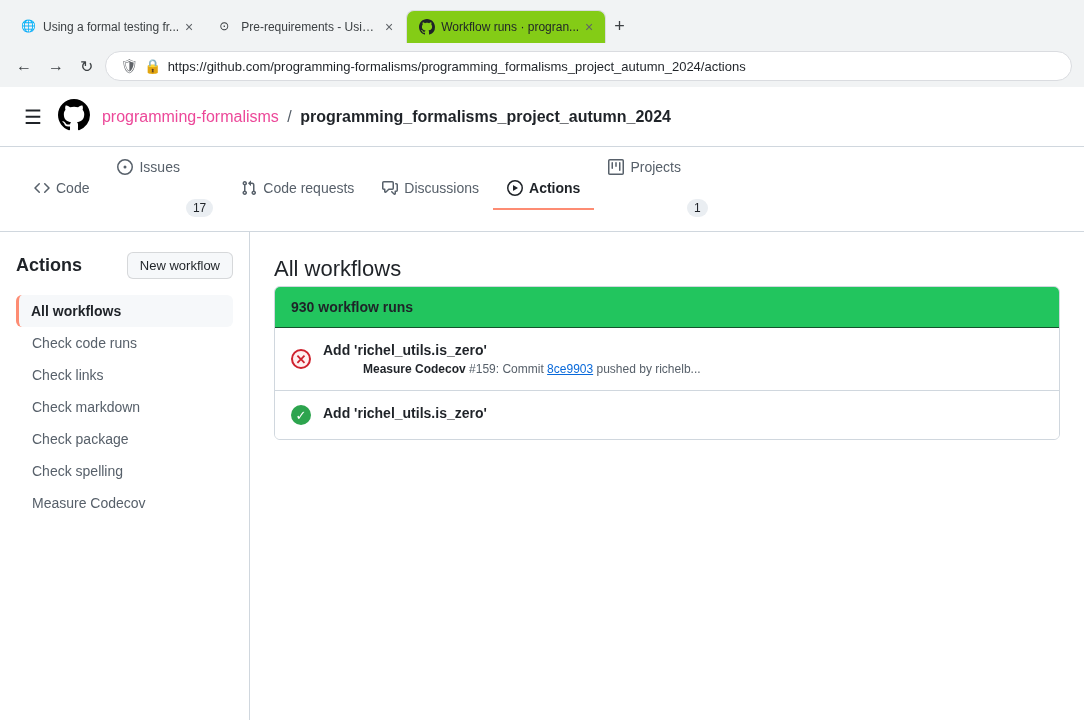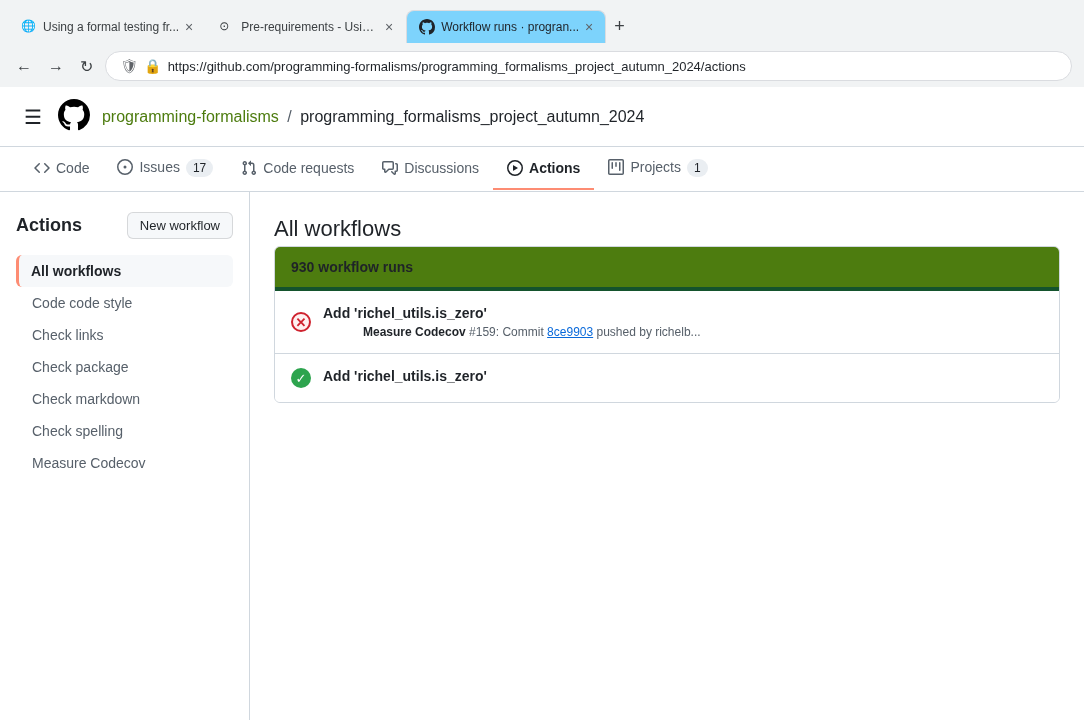--- a/index.html
+++ b/index.html
@@ -1,64 +1,64 @@
 <!DOCTYPE html>
 <html><head>
   <meta charset="utf-8">
   <style>
     * { box-sizing: border-box; margin: 0; padding: 0; }
     body { font-family: -apple-system, BlinkMacSystemFont, 'Segoe UI', Helvetica, Arial, sans-serif; font-size: 14px; background: #fff; color: #1f2328; }
     .tab-bar { display: flex; align-items: center; padding: 8px 8px 0; gap: 0; background: #f1f3f4; }
     .tab { display: flex; align-items: center; gap: 6px; padding: 8px 12px; border-radius: 8px 8px 0 0; font-size: 12px; color: #3c4043; background: #f1f3f4; border: 1px solid transparent; border-bottom: none; max-width: 200px; white-space: nowrap; overflow: hidden; text-overflow: ellipsis; cursor: pointer; }
-    .tab.active { background: #7dd3fc; border-color: #dadce0; color: #1f2328; }
+    .tab.active { background: #84cc16; border-color: #dadce0; color: #1f2328; }
     .tab .tab-favicon { width: 16px; height: 16px; flex-shrink: 0; }
     .tab .tab-close { margin-left: auto; color: #5f6368; font-size: 14px; cursor: pointer; flex-shrink: 0; }
     .tab-new { padding: 8px; color: #3c4043; font-size: 18px; cursor: pointer; }
 
     .address-bar { display: flex; align-items: center; gap: 8px; padding: 6px 12px; background: #f1f3f4; }
     .nav-btn { background: none; border: none; cursor: pointer; color: #3c4043; font-size: 16px; padding: 4px; border-radius: 50%; }
     .url-bar { flex: 1; display: flex; align-items: center; gap: 6px; background: #fff; border: 1px solid #dadce0; border-radius: 20px; padding: 6px 14px; font-size: 13px; color: #1f2328; }
     .url-icon { color: #5f6368; font-size: 14px; }
     .url-text { flex: 1; color: #1f2328; font-size: 13px; }
 
     
     .gh-header { display: flex; align-items: center; gap: 12px; padding: 12px 20px; border-bottom: 1px solid #d0d7de; background: #fff; }
     .gh-logo { width: 32px; height: 32px; }
     .gh-breadcrumb { font-size: 16px; color: #57606a; }
-    .gh-breadcrumb .repo-owner { color: #4d7c0f; font-weight: 400; }
+    .gh-breadcrumb .repo-owner { color: #ec4899; font-weight: 400; }
     .gh-breadcrumb .separator { color: #57606a; margin: 0 4px; }
-    .gh-breadcrumb .repo-name { color: #1f2328; font-weight: 400; }
+    .gh-breadcrumb .repo-name { color: #1f2328; font-weight: 700; }
     .hamburger { background: none; border: none; cursor: pointer; font-size: 20px; color: #1f2328; padding: 4px; }
 
     
     .gh-nav { display: flex; align-items: center; gap: 0; padding: 0 20px; border-bottom: 1px solid #d0d7de; background: #fff; overflow-x: auto; }
     .nav-tab { display: flex; align-items: flex-start; gap: 6px; padding: 12px 14px; font-size: 14px; color: #57606a; cursor: pointer; border-bottom: 2px solid transparent; white-space: nowrap; text-decoration: none; }
     .nav-tab.active { color: #1f2328; font-weight: 600; border-bottom-color: #fd8c73; }
-    .nav-badge { background: #eaeef2; color: #1f2328; border-radius: 20px; padding: 2px 7px; font-size: 12px; font-weight: 500; }
+    .nav-badge { background: #eaeef2; color: #1f2328; border-radius: 20px; padding: 2px 7px; font-size: 12px; font-weight: 500; margin-top: 40px; }
 
     
     .main-layout { display: flex; height: calc(720px - 145px); overflow: hidden; }
 
     
     .sidebar { width: 250px; flex-shrink: 0; padding: 20px 16px; border-right: 1px solid #d0d7de; overflow-y: auto; background: #fff; }
     .sidebar-header { display: flex; align-items: center; justify-content: space-between; margin-bottom: 16px; }
     .sidebar-title { font-size: 18px; font-weight: 600; color: #1f2328; }
     .new-workflow-btn { padding: 5px 12px; font-size: 13px; font-weight: 500; color: #1f2328; background: #f6f8fa; border: 1px solid rgba(31,35,40,0.15); border-radius: 6px; cursor: pointer; }
     .sidebar-item { display: flex; align-items: center; padding: 8px 12px; font-size: 14px; color: #1f2328; cursor: pointer; border-radius: 6px; border-left: 3px solid transparent; }
     .sidebar-item.active { background: #f6f8fa; border-left-color: #fd8c73; font-weight: 600; }
     .sidebar-sub-item { padding: 8px 12px 8px 16px; font-size: 14px; color: #57606a; cursor: pointer; border-radius: 6px; }
 
     
     .content { flex: 1; overflow-y: auto; padding: 24px; background: #fff; }
     .content-title { font-size: 22px; font-weight: 400; color: #1f2328; margin-bottom: 4px; }
     .content-subtitle { font-size: 14px; color: #57606a; margin-bottom: 20px; }
 
     
     .runs-container { border: 1px solid #d0d7de; border-radius: 6px; overflow: hidden; }
-    .runs-header { padding: 12px 16px; background: #4d7c0f; border-bottom: 4px solid #14532d; }
+    .runs-header { padding: 12px 16px; background: #22c55e; border-bottom: 1px solid #14532d; }
     .runs-count { font-size: 14px; font-weight: 600; color: #1f2328; }
 
     .run-item { display: flex; align-items: center; gap: 12px; padding: 14px 16px; border-bottom: 1px solid #d0d7de; background: #fff; }
     .run-item:last-child { border-bottom: none; }
     .run-info { flex: 1; min-width: 0; }
     .run-title { font-size: 14px; font-weight: 600; color: #1f2328; margin-bottom: 4px; }
     .run-meta { font-size: 12px; color: #57606a; margin-left: 40px; }
     .run-meta .workflow-name { font-weight: 600; color: #1f2328; }
     .run-meta .commit-link { color: #0969da; text-decoration: underline; cursor: pointer; }
 
@@ -170,30 +170,30 @@
   <div class="sidebar">
     <div class="sidebar-header">
       <h2 class="sidebar-title">Actions</h2>
       <button class="new-workflow-btn">New workflow</button>
     </div>
 
     <div class="sidebar-item active">
       <span>All workflows</span>
     </div>
     <div class="sidebar-sub-item">
-      <span>Code code style</span>
+      <span>Check code runs</span>
     </div>
     <div class="sidebar-sub-item">
       <span>Check links</span>
     </div>
     <div class="sidebar-sub-item">
+      <span>Check markdown</span>
+    </div>
+    <div class="sidebar-sub-item">
       <span>Check package</span>
-    </div>
-    <div class="sidebar-sub-item">
-      <span>Check markdown</span>
     </div>
     <div class="sidebar-sub-item">
       <span>Check spelling</span>
     </div>
     <div class="sidebar-sub-item">
       <span>Measure Codecov</span>
     </div>
   </div>
 
   <div class="content">

